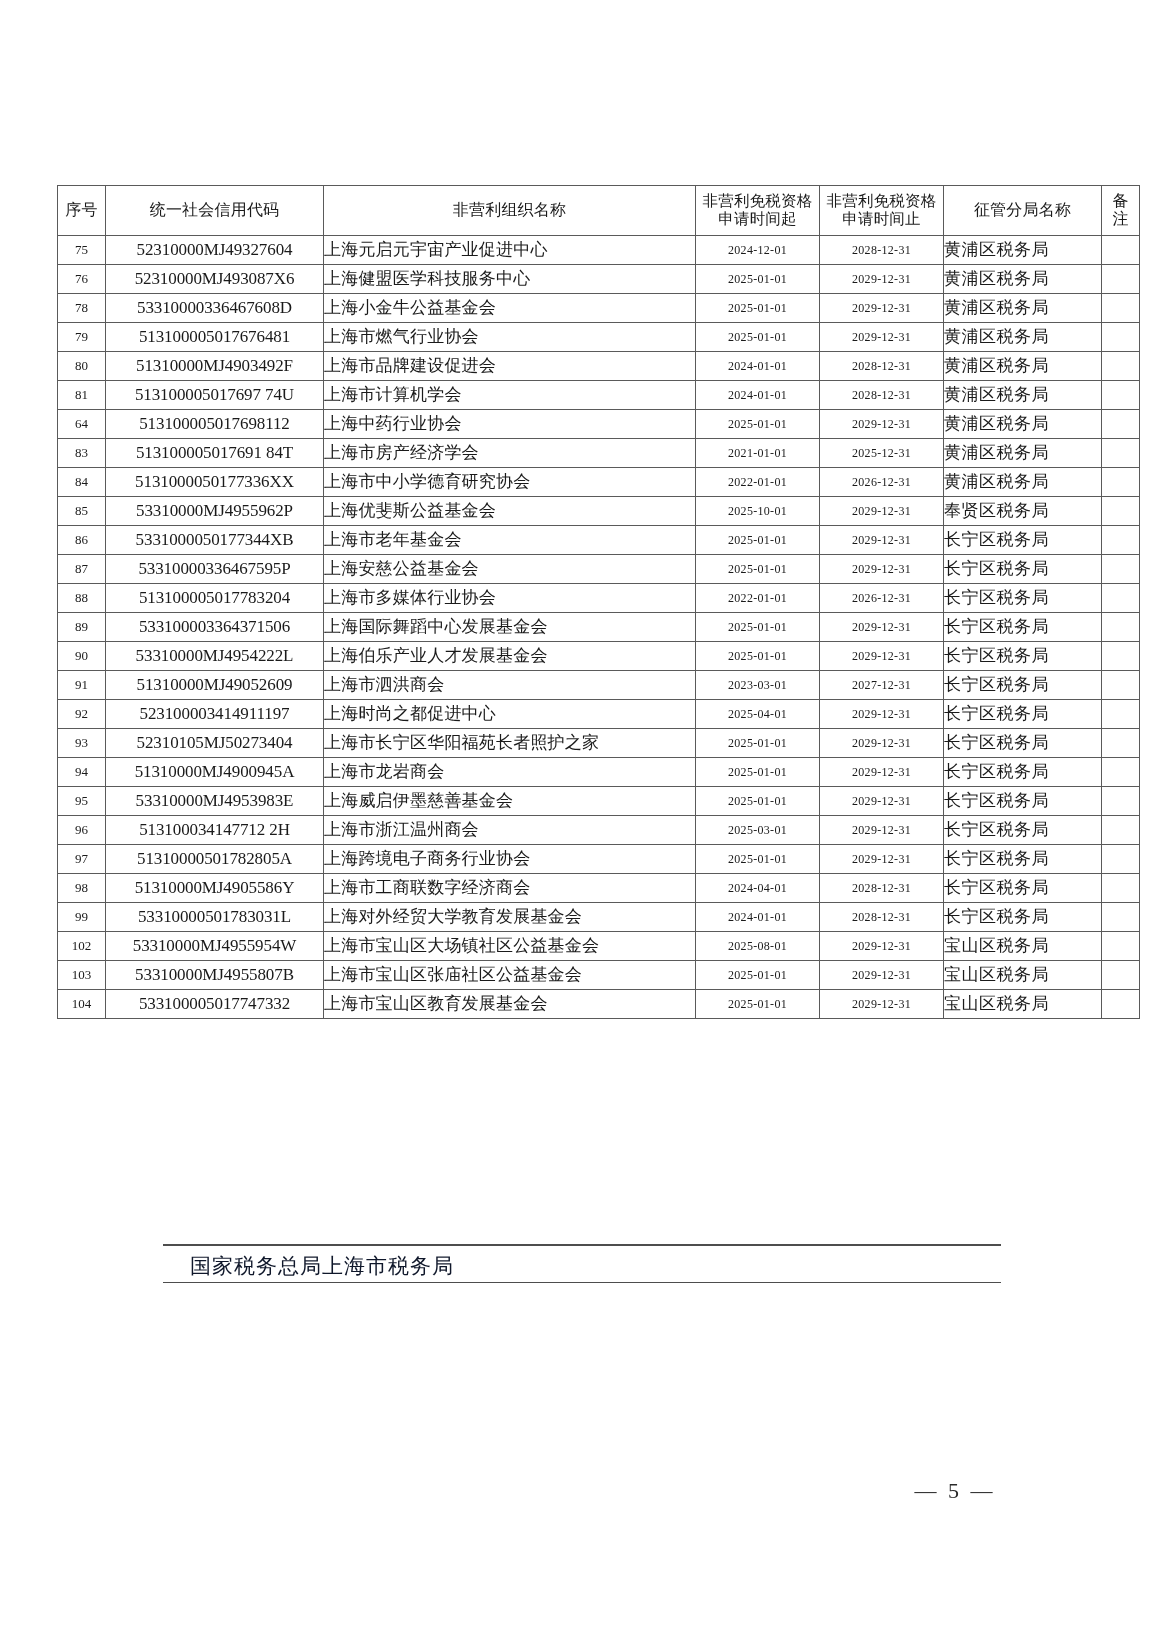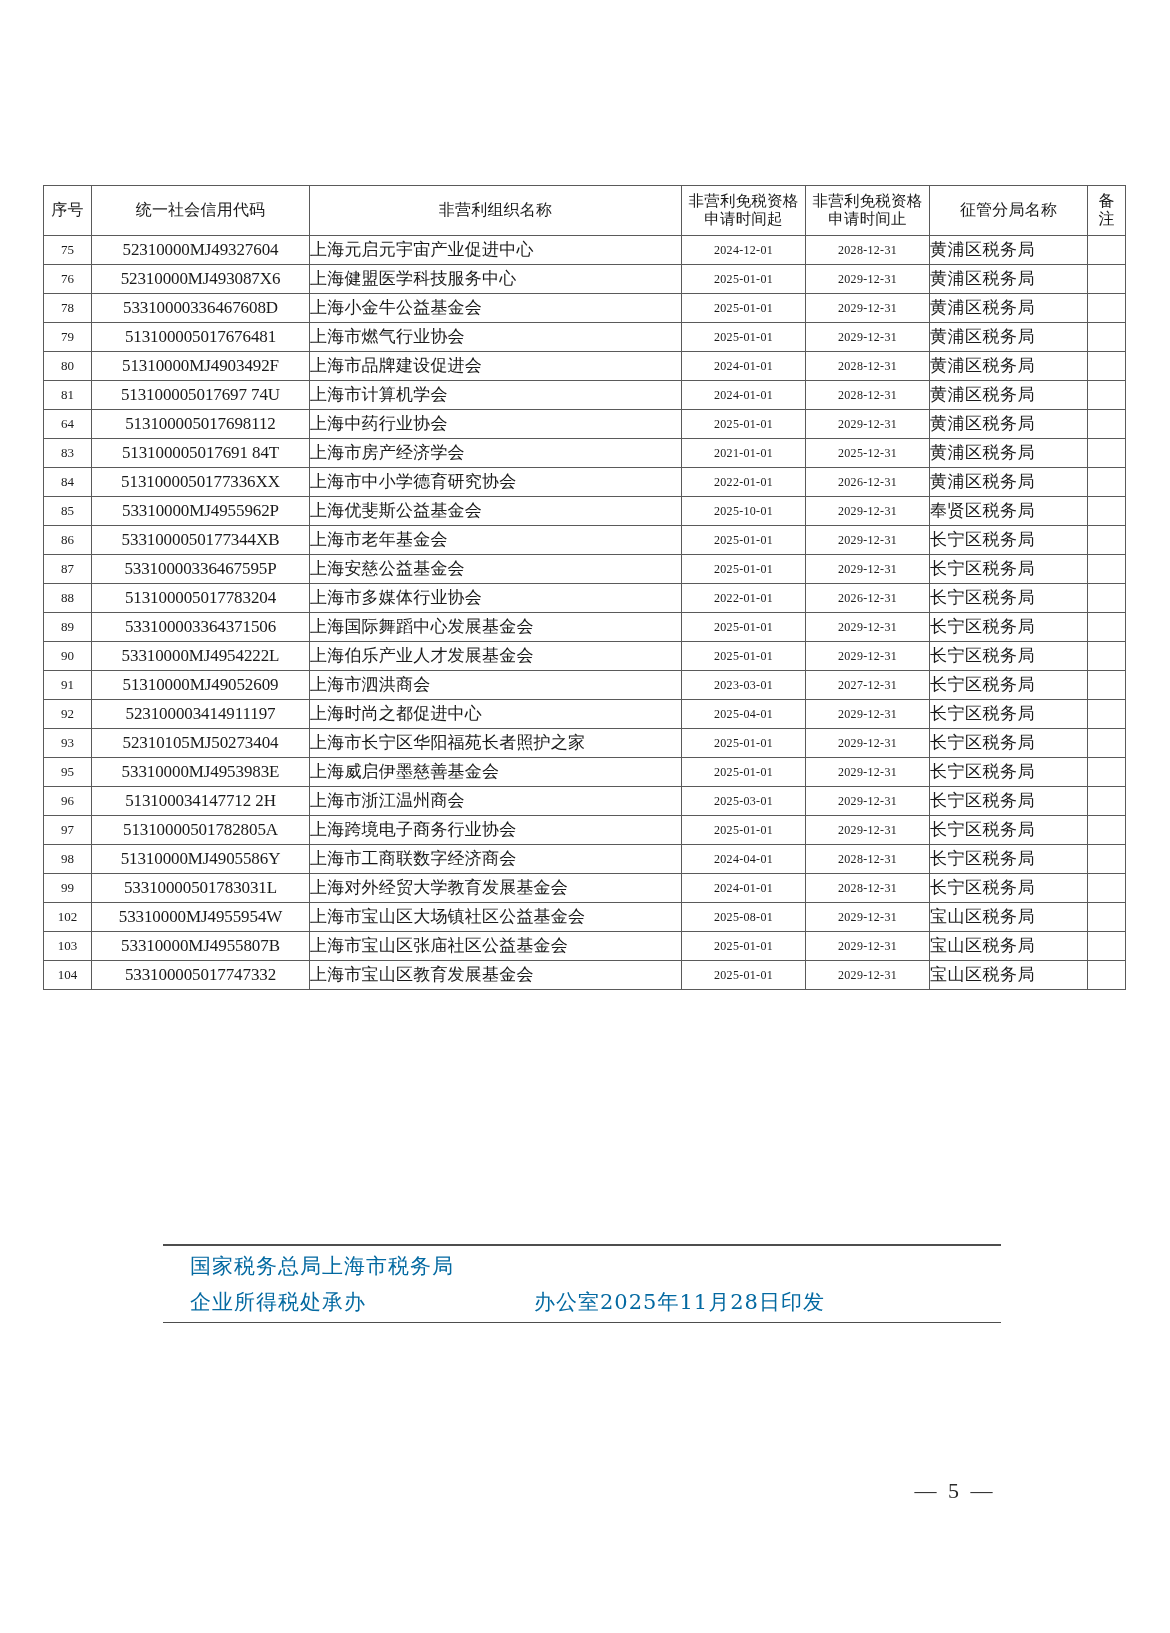--- a/index.html
+++ b/index.html
@@ -20,21 +20,21 @@
     position: absolute;
     left: 0; top: 0;
     width: 1170px;
     height: 1633px;
     box-sizing: border-box;
   }
 
   
   .table-wrap {
     position: absolute;
-    left: 43px;
+    left: 57px;
     top: 185px;
     width: 1082px;
   }
 
   table.reg {
     border-collapse: collapse;
     width: 1082px;
     table-layout: fixed;
     font-size: 16.5px;
   }
@@ -123,21 +123,21 @@
   }
   .rule.thin {
     border-top: 1px solid #4d4d4d;
   }
   .foot-line {
     font-family: "DejaVu Serif", "Liberation Serif", serif;
     font-size: 21px;
     letter-spacing: 1px;
     padding: 6px 0 2px 27px;
     white-space: nowrap;
-    color: #0369a1;
+    color: #0f172a;
   }
   .foot-line.row2 {
     display: flex;
     justify-content: flex-start;
     align-items: baseline;
     padding-bottom: 6px;
   }
   .foot-left { }
   .foot-right {
     margin-left: 168px;
@@ -344,20 +344,29 @@
           <tr>
             <td class="num">93</td>
             <td class="code">52310105MJ50273404</td>
             <td class="orgname">上海市长宁区华阳福苑长者照护之家</td>
             <td class="date">2025-01-01</td>
             <td class="date">2029-12-31</td>
             <td class="bureau">长宁区税务局</td>
             <td class="note"></td>
           </tr>
           <tr>
+            <td class="num">94</td>
+            <td class="code">51310000MJ4900945A</td>
+            <td class="orgname">上海市龙岩商会</td>
+            <td class="date">2025-01-01</td>
+            <td class="date">2029-12-31</td>
+            <td class="bureau">长宁区税务局</td>
+            <td class="note"></td>
+          </tr>
+          <tr>
             <td class="num">95</td>
             <td class="code">53310000MJ4953983E</td>
             <td class="orgname">上海威启伊墨慈善基金会</td>
             <td class="date">2025-01-01</td>
             <td class="date">2029-12-31</td>
             <td class="bureau">长宁区税务局</td>
             <td class="note"></td>
           </tr>
           <tr>
             <td class="num">96</td>
@@ -422,24 +431,20 @@
             <td class="bureau">宝山区税务局</td>
             <td class="note"></td>
           </tr>
         </tbody>
     </table>
   </div>
 
   <div class="footer-block">
     <div class="rule"></div>
     <div class="foot-line">国家税务总局上海市税务局</div>
-    <div class="foot-line row2">
-      <span class="foot-left">企业所得税处承办</span>
-      <span class="foot-right">办公室2025年11月28日印发</span>
-    </div>
     <div class="rule thin"></div>
   </div>
 
   <div class="page-number">
     <span class="inner">— 5 —</span>
   </div>
 
 </div>
 
 </body></html>

